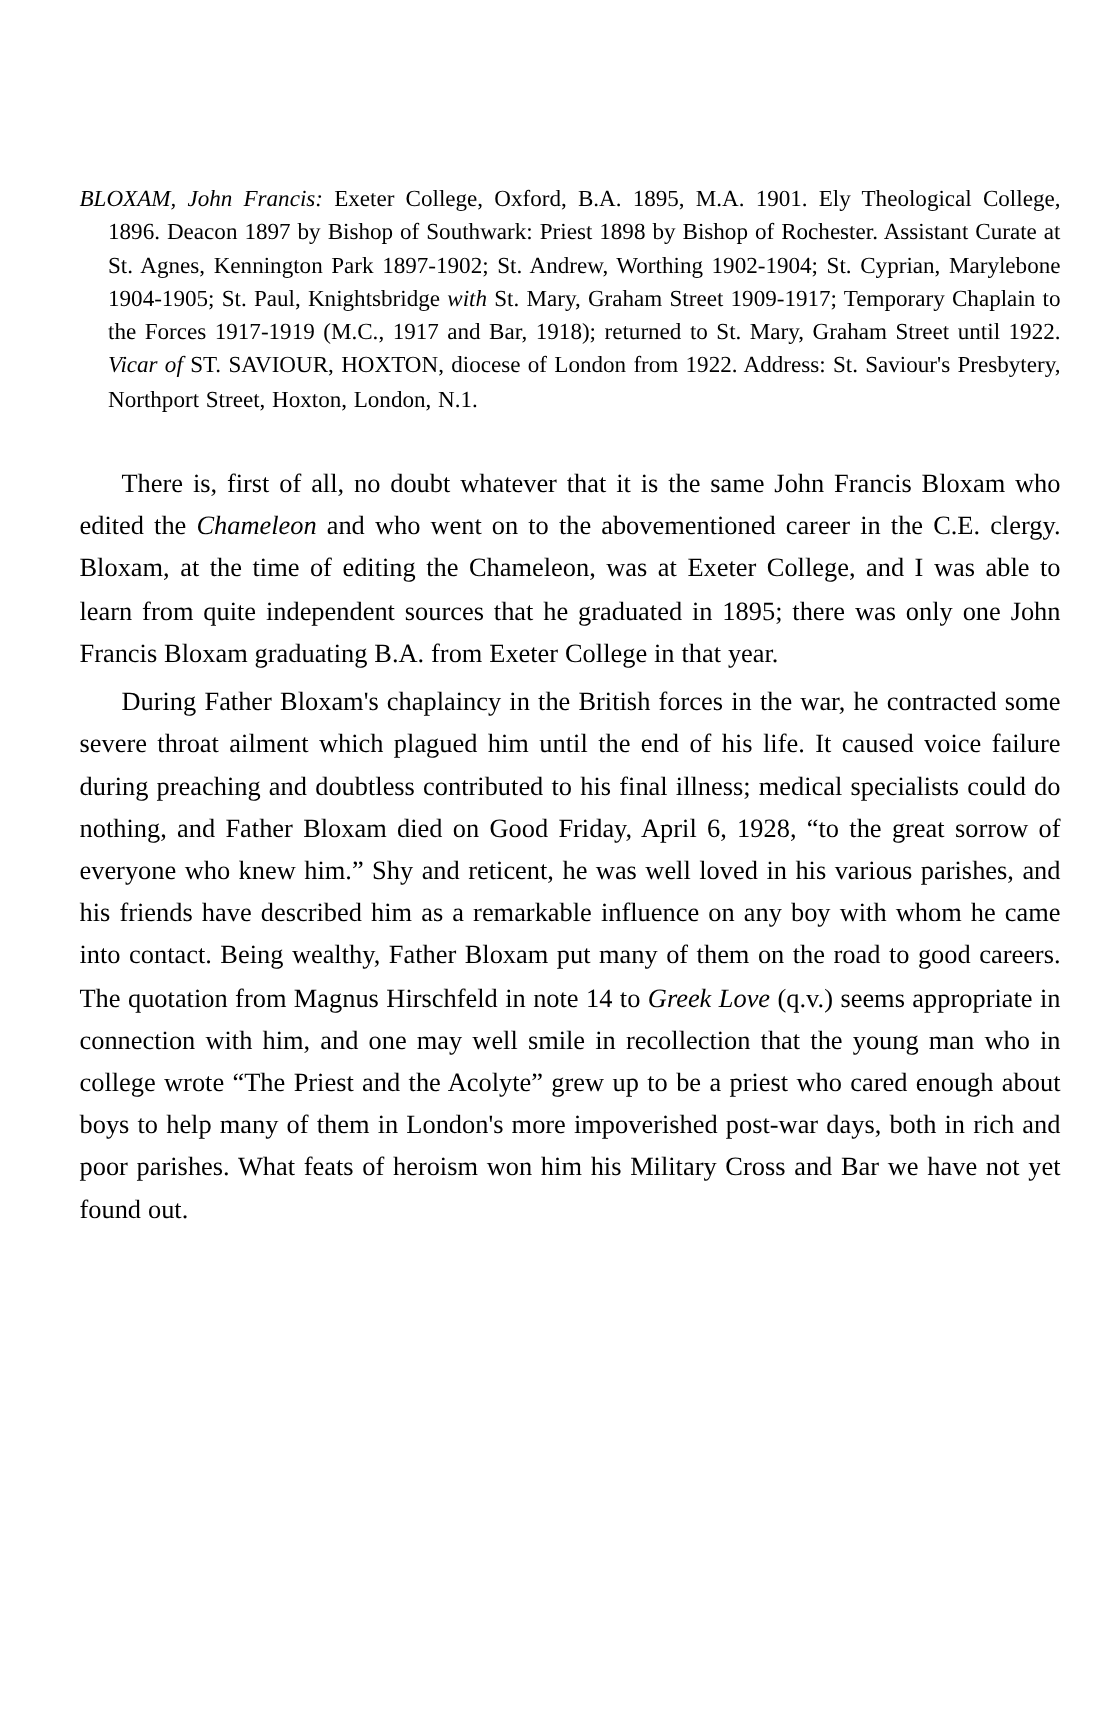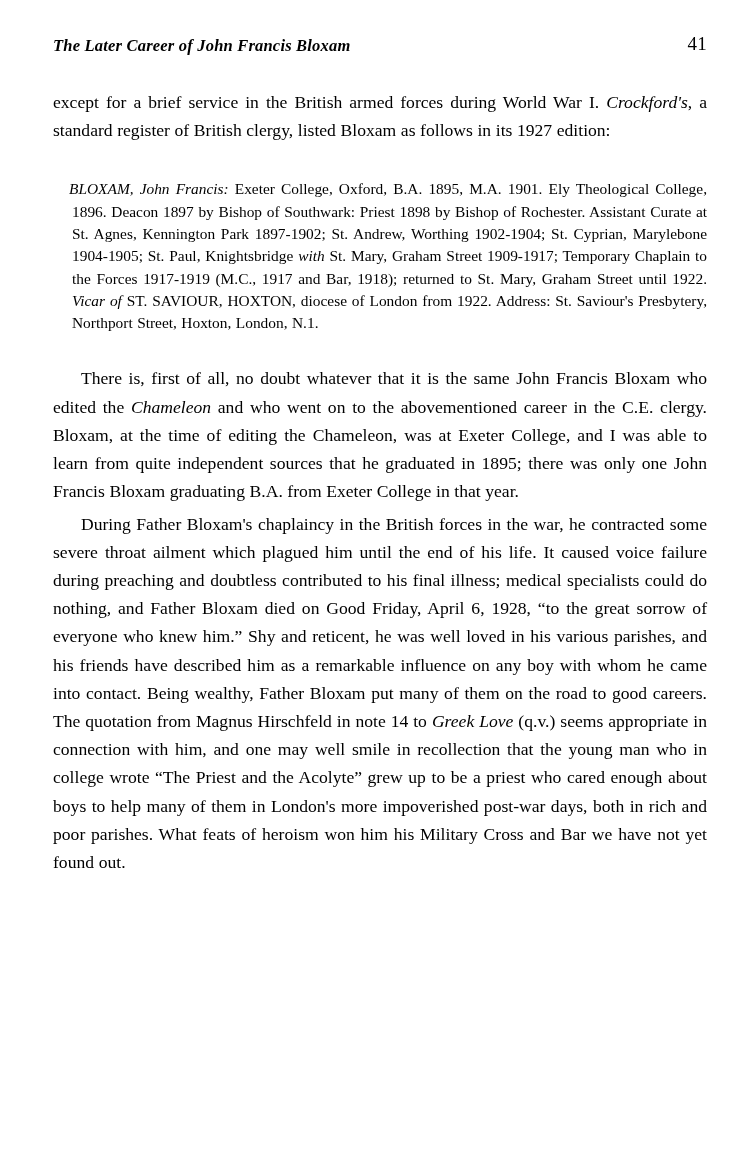--- a/index.html
+++ b/index.html
@@ -91,38 +91,32 @@
     text-align: justify;
     text-justify: inter-word;
     
     padding-left: 19px;
     text-indent: -19px;
     word-spacing: 0.6px;
     hyphens: none;
   }
   .quote .lead {
     font-style: italic;
-    margin-left: 16px;
   }
 
   i, em { font-style: italic; }
 </style>
 </head>
 <body style="background: rgb(255, 255, 255); color: rgb(0, 0, 0);">
 
 <div class="page">
 
-  <div class="runhead">
-    <span class="runhead-title">The Later Career of John Francis Bloxam</span>
-    <span class="runhead-folio">41</span>
-  </div>
 
   <div class="col">
 
-    <p class="body" id="p1"><span>except for a brief service in the British armed forces during World War I. </span><i>Crockford's</i><span>, a standard register of British clergy, listed Bloxam as follows in its 1927 edition:</span></p>
 
     <div class="gap-before-quote"></div>
 
     <p class="quote" id="quote"><i class="lead">BLOXAM, John Francis:</i><span> Exeter College, Oxford, B.A. 1895, M.A. 1901. Ely Theological College, 1896. Deacon 1897 by Bishop of Southwark: Priest 1898 by Bishop of Rochester. Assistant Curate at St. Agnes, Kennington Park 1897-1902; St. Andrew, Worthing 1902-1904; St. Cyprian, Marylebone 1904-1905; St. Paul, Knightsbridge </span><i>with</i><span> St. Mary, Graham Street 1909-1917; Temporary Chaplain to the Forces 1917-1919 (M.C., 1917 and Bar, 1918); returned to St. Mary, Graham Street until 1922. </span><i>Vicar of</i><span> ST. SAVIOUR, HOXTON, diocese of London from 1922. Address: St. Saviour's Presbytery, Northport Street, Hoxton, London, N.1.</span></p>
 
     <div class="gap-after-quote"></div>
 
 
     <p class="body indent" id="p3"><span>There is, first of all, no doubt whatever that it is the same John Francis Bloxam who edited the </span><i>Chameleon</i><span> and who went on to the abovementioned career in the C.E. clergy. Bloxam, at the time of editing the Chameleon, was at Exeter College, and I was able to learn from quite independent sources that he graduated in 1895; there was only one John Francis Bloxam graduating B.A. from Exeter College in that year.</span></p>
 

